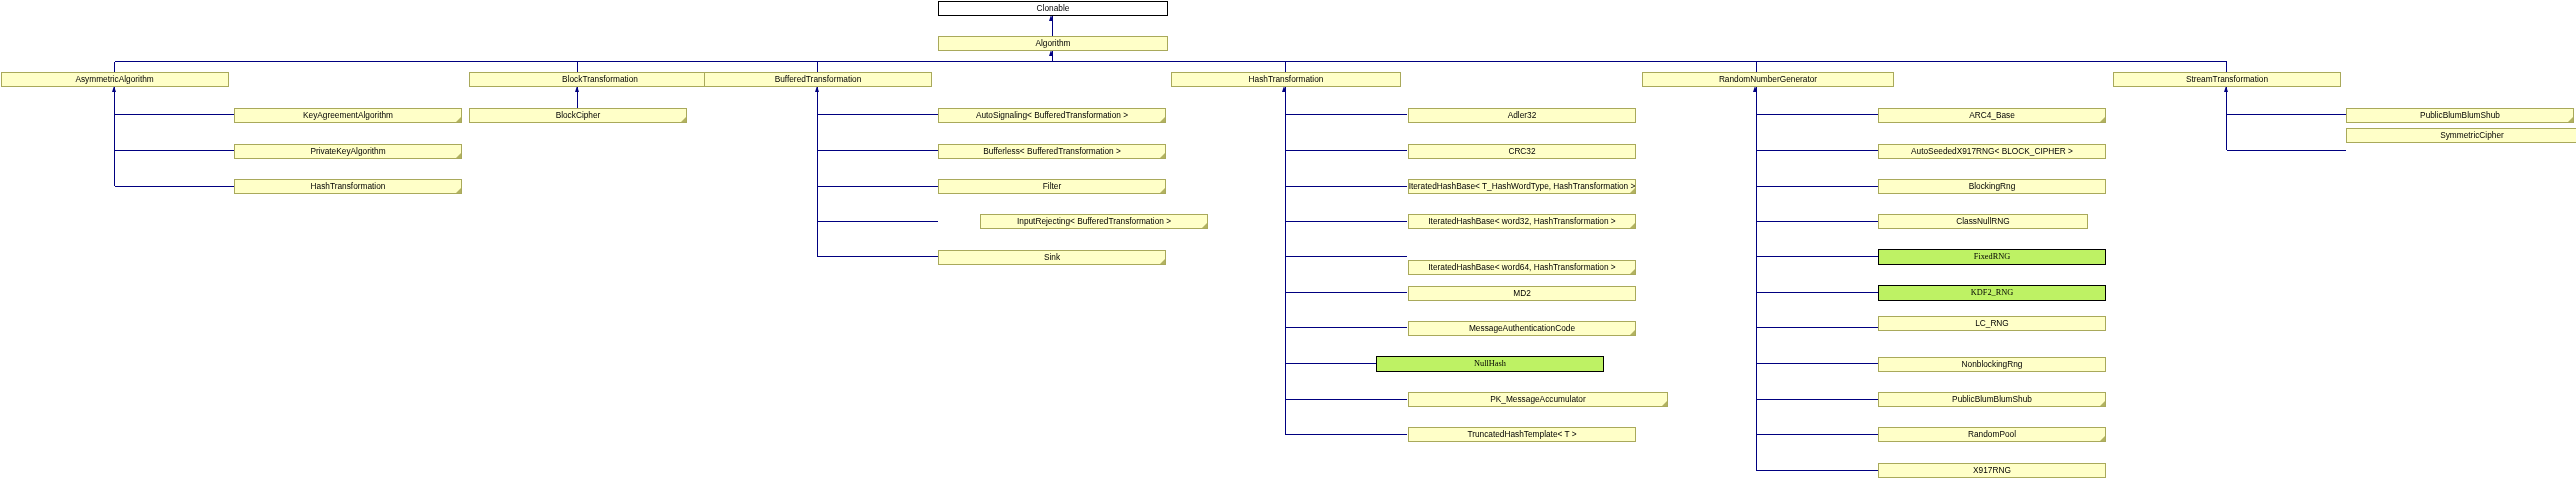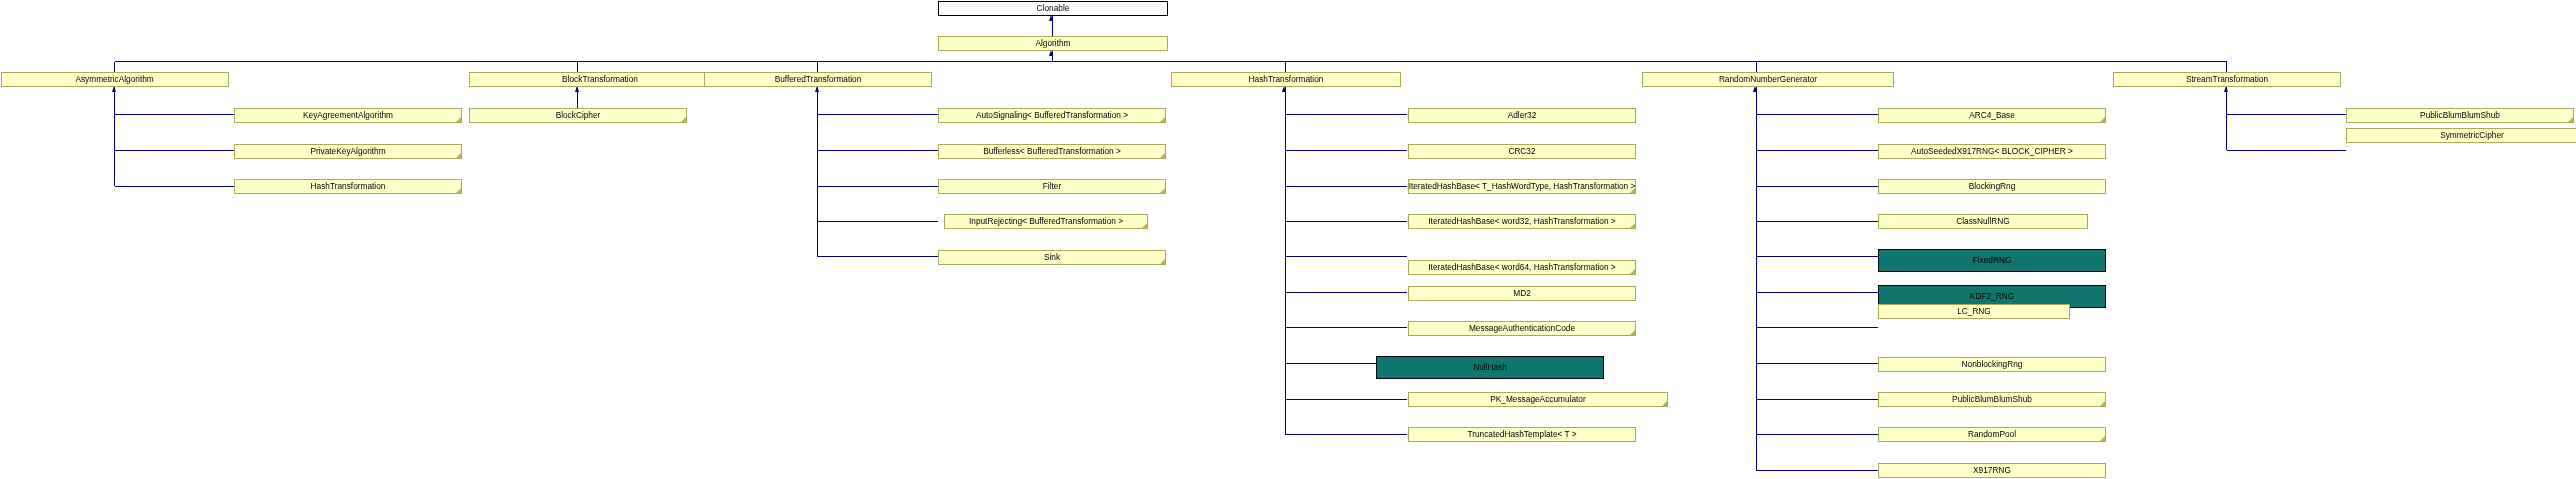--- a/index.html
+++ b/index.html
@@ -2,21 +2,21 @@
 <html style="font-size:10.2px"><head>
 <meta charset="utf-8">
 <style>
   html,body{margin:0;padding:0;background:#ffffff;}
   #canvas{position:relative;width:2576px;height:480px;background:#ffffff;overflow:hidden;
           font-family:"Liberation Sans","DejaVu Sans",sans-serif;}
   .node{position:absolute;height:14.7px;box-sizing:border-box;background:#FFFFC8;
         border:1px solid #A9A95B;display:flex;align-items:center;justify-content:center;
         font-size:8.3px;line-height:8.3px;color:#000;white-space:nowrap;overflow:hidden;cursor:pointer;}
   .node.plain{background:#FFFFFF;border:1.3px solid #000000;}
-  .node.undoc{background:#0f766e;border:1.3px solid #000000;height:23px;}
+  .node.undoc{background:#bef264;border:1.3px solid #000000;height:16px;font-family:Liberation Serif, serif;}
   .ear{position:absolute;right:0;bottom:0;width:0;height:0;
        border-left:5.7px solid transparent;border-bottom:5.7px solid #B2B260;}
   .ev{position:absolute;width:1px;background:#000080;}
   .eh{position:absolute;height:1px;background:#000080;}
   .ah{position:absolute;width:0;height:0;border-left:2.9px solid transparent;
       border-right:2.9px solid transparent;border-bottom:6.4px solid #000080;}
 </style>
 </head>
 <body>
 
@@ -133,21 +133,21 @@
     <i class="ear"></i>
   </div>
   <div class="node" style="left:938px;top:144px;width:228px">
     <span>Bufferless&lt; BufferedTransformation &gt;</span>
     <i class="ear"></i>
   </div>
   <div class="node" style="left:938px;top:179px;width:228px">
     <span>Filter</span>
     <i class="ear"></i>
   </div>
-  <div class="node" style="left:944px;top:214px;width:204px">
+  <div class="node" style="left:980px;top:214px;width:228px">
     <span>InputRejecting&lt; BufferedTransformation &gt;</span>
     <i class="ear"></i>
   </div>
   <div class="node" style="left:938px;top:250px;width:228px">
     <span>Sink</span>
     <i class="ear"></i>
   </div>
 
   <div class="node" style="left:1408px;top:108px;width:228px">
     <span>Adler32</span>
@@ -197,21 +197,21 @@
   </div>
   <div class="node" style="left:1878px;top:214px;width:210px">
     <span>ClassNullRNG</span>
   </div>
   <div class="node undoc" style="left:1878px;top:249px;width:228px">
     <span>FixedRNG</span>
   </div>
   <div class="node undoc" style="left:1878px;top:285px;width:228px">
     <span>KDF2_RNG</span>
   </div>
-  <div class="node" style="left:1878px;top:304px;width:192px">
+  <div class="node" style="left:1878px;top:316px;width:228px">
     <span>LC_RNG</span>
   </div>
   <div class="node" style="left:1878px;top:357px;width:228px">
     <span>NonblockingRng</span>
   </div>
   <div class="node" style="left:1878px;top:392px;width:228px">
     <span>PublicBlumBlumShub</span>
     <i class="ear"></i>
   </div>
   <div class="node" style="left:1878px;top:427px;width:228px">

